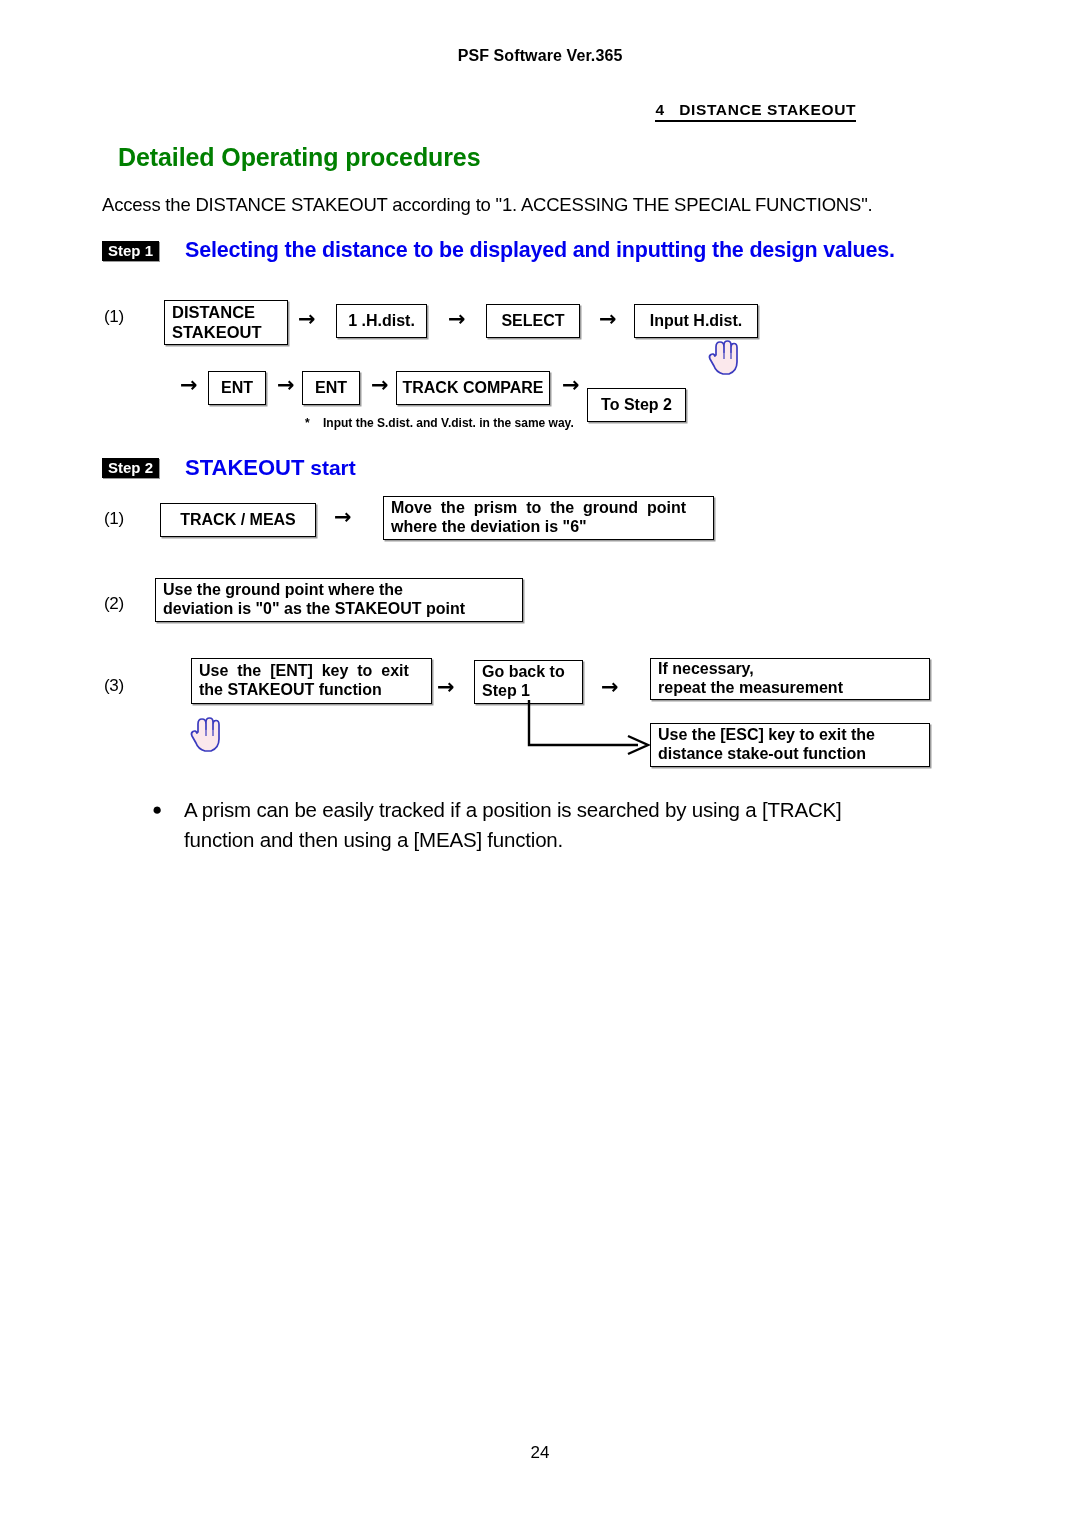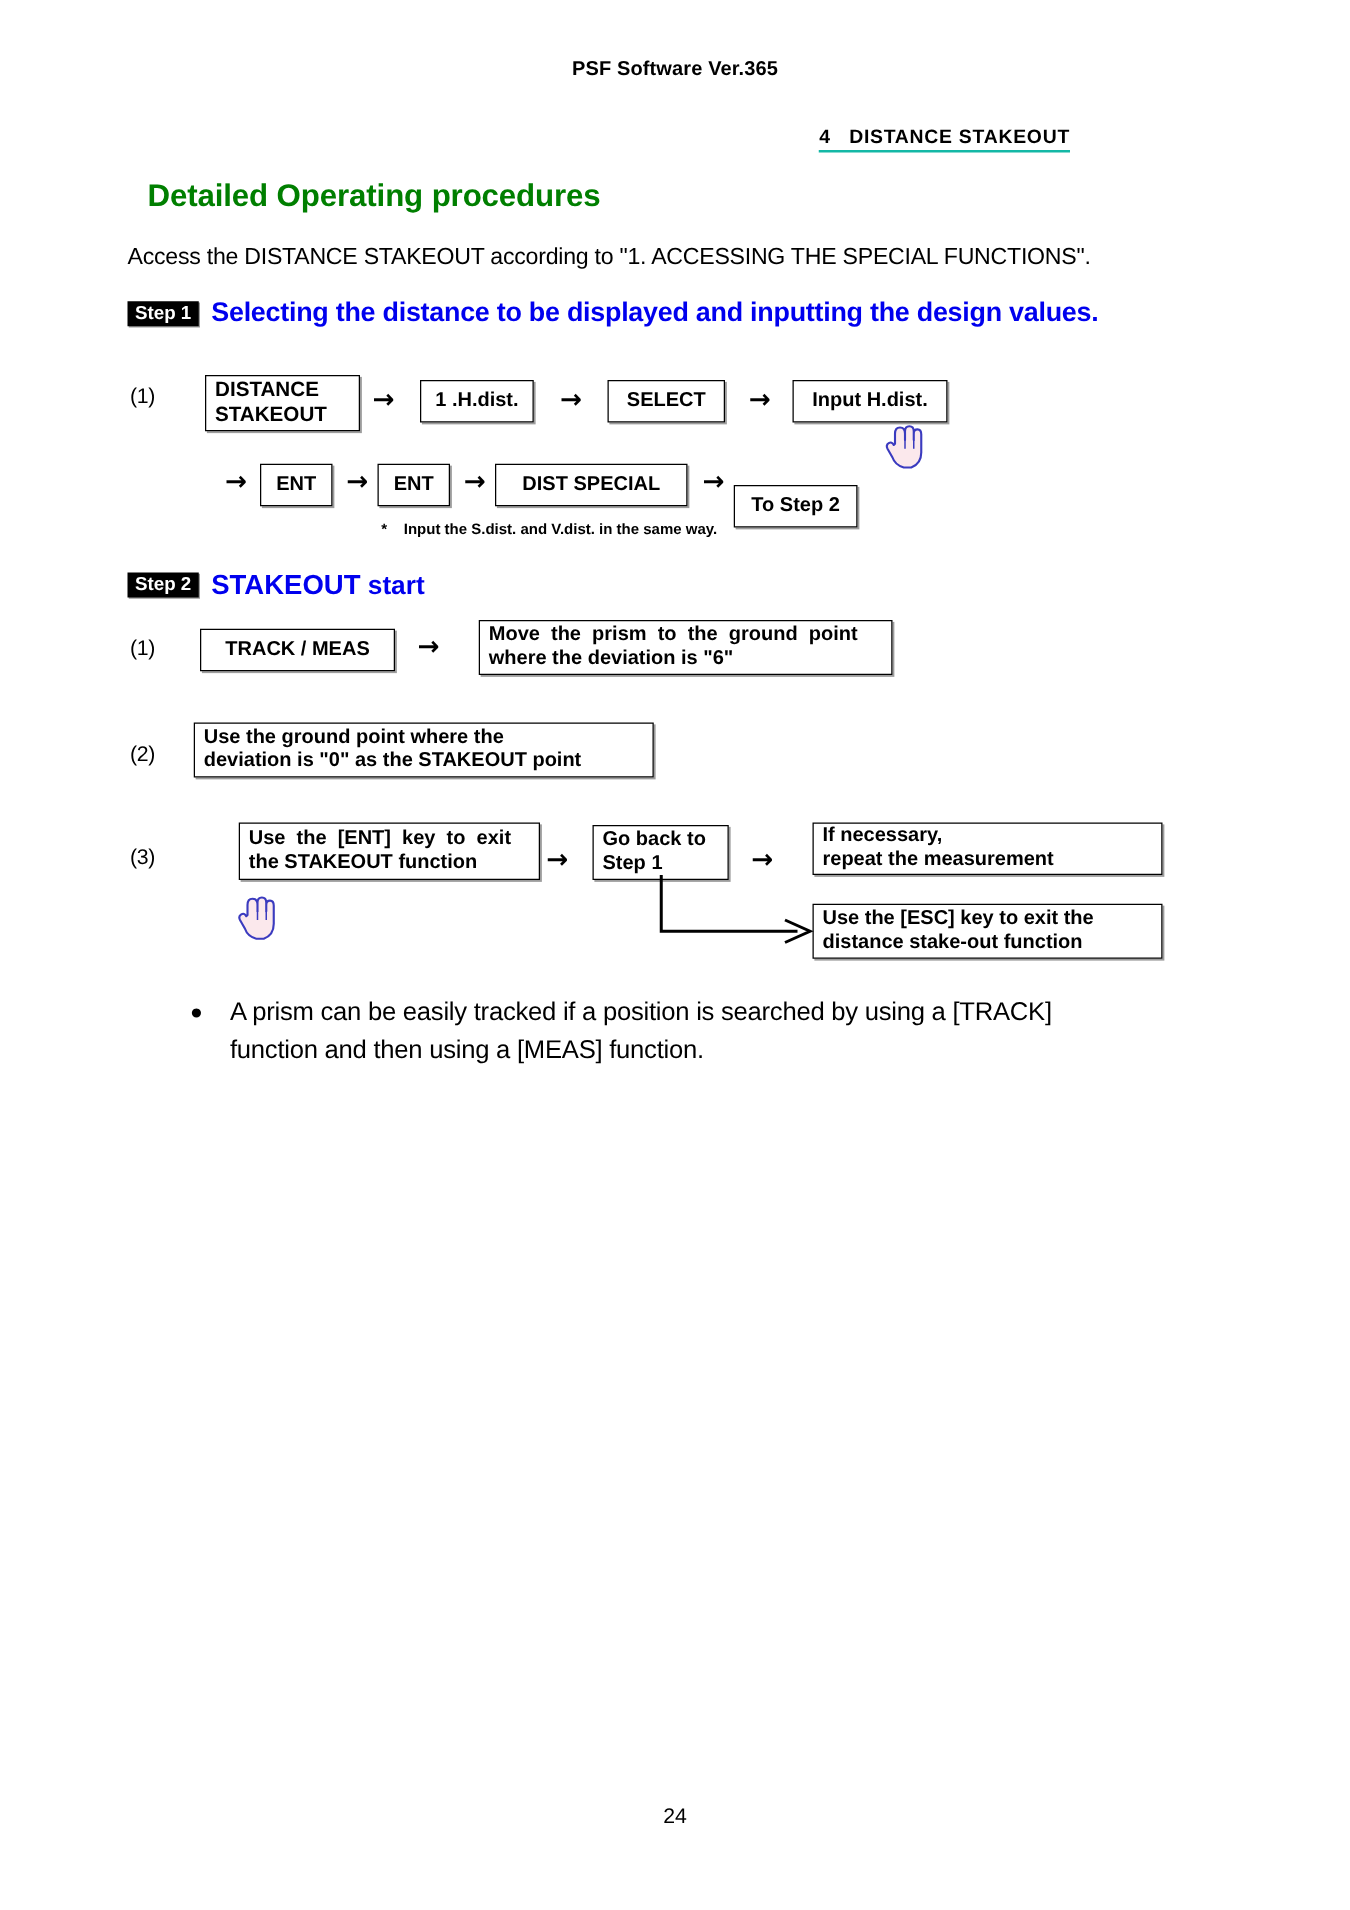--- a/index.html
+++ b/index.html
@@ -32,21 +32,21 @@
     font-weight: bold;
     letter-spacing: 0.1px;
   }
   .section-header {
     position: absolute;
     top: 101px;
     right: 100px;
     font-size: 15.5px;
     font-weight: bold;
     letter-spacing: 0.6px;
-    border-bottom: 2px solid #14b8a6;
+    border-bottom: 2px solid #000000;
     padding-bottom: 1px;
     white-space: pre;
   }
 
   
   .main-title {
     position: absolute;
     top: 143px;
     left: 118px;
     font-size: 25px;
@@ -76,21 +76,21 @@
     vertical-align: middle;
   }
   .step-row {
     position: absolute;
     display: flex;
     align-items: center;
   }
   .step-row .step-title {
     font-weight: bold;
     color: #0000ee;
-    margin-left: 10px;
+    margin-left: 26px;
   }
   #step1-row { top: 238px; left: 102px; }
   #step1-row .step-title { font-size: 21.5px; letter-spacing: -0.2px; }
   #step2-row { top: 455px; left: 102px; }
   #step2-row .step-title { font-size: 21px; }
   #step2-row .step-title .big { font-size: 22px; }
 
   
   .fbox {
     position: absolute;
@@ -242,21 +242,21 @@
       <path d="M10 20 L10 12 Q10 7 14 7 Q18 7 18 12 L18 17 L18 10 Q18 6 21.5 6 Q25 6 25 10 L25 17 L25 12 Q25 8.5 28 8.5 Q31 8.5 31 12.5 L31 27 Q31 36 23 39 L17 39 Q10 37 8 31 L4 24 Q2.5 21 5 19.5 Q7.5 18 9 21 Z" fill="#fbe8ec" stroke="#3b3bbf" stroke-width="1.7" stroke-linejoin="round"></path>
       <path d="M18 17 L18 24 M25 17 L25 24" stroke="#3b3bbf" stroke-width="1.2" fill="none"></path>
     </svg>
   </div>
 
   <div class="arrow" id="arrow-4">→</div>
   <div class="fbox center" id="box-ent-1">ENT</div>
   <div class="arrow" id="arrow-5">→</div>
   <div class="fbox center" id="box-ent-2">ENT</div>
   <div class="arrow" id="arrow-6">→</div>
-  <div class="fbox center" id="box-dist-compare">DIST SPECIAL</div>
+  <div class="fbox center" id="box-dist-compare">TRACK COMPARE</div>
   <div class="arrow" id="arrow-7">→</div>
   <div class="fbox center" id="box-to-step2">To Step 2</div>
 
   <div class="note-line">*    Input the S.dist. and V.dist. in the same way.</div>
 
   <div class="step-row" id="step2-row">
     <span class="step-badge">Step 2</span>
     <span class="step-title"><span class="big">STAKEOUT</span><span> start</span></span>
   </div>
 

